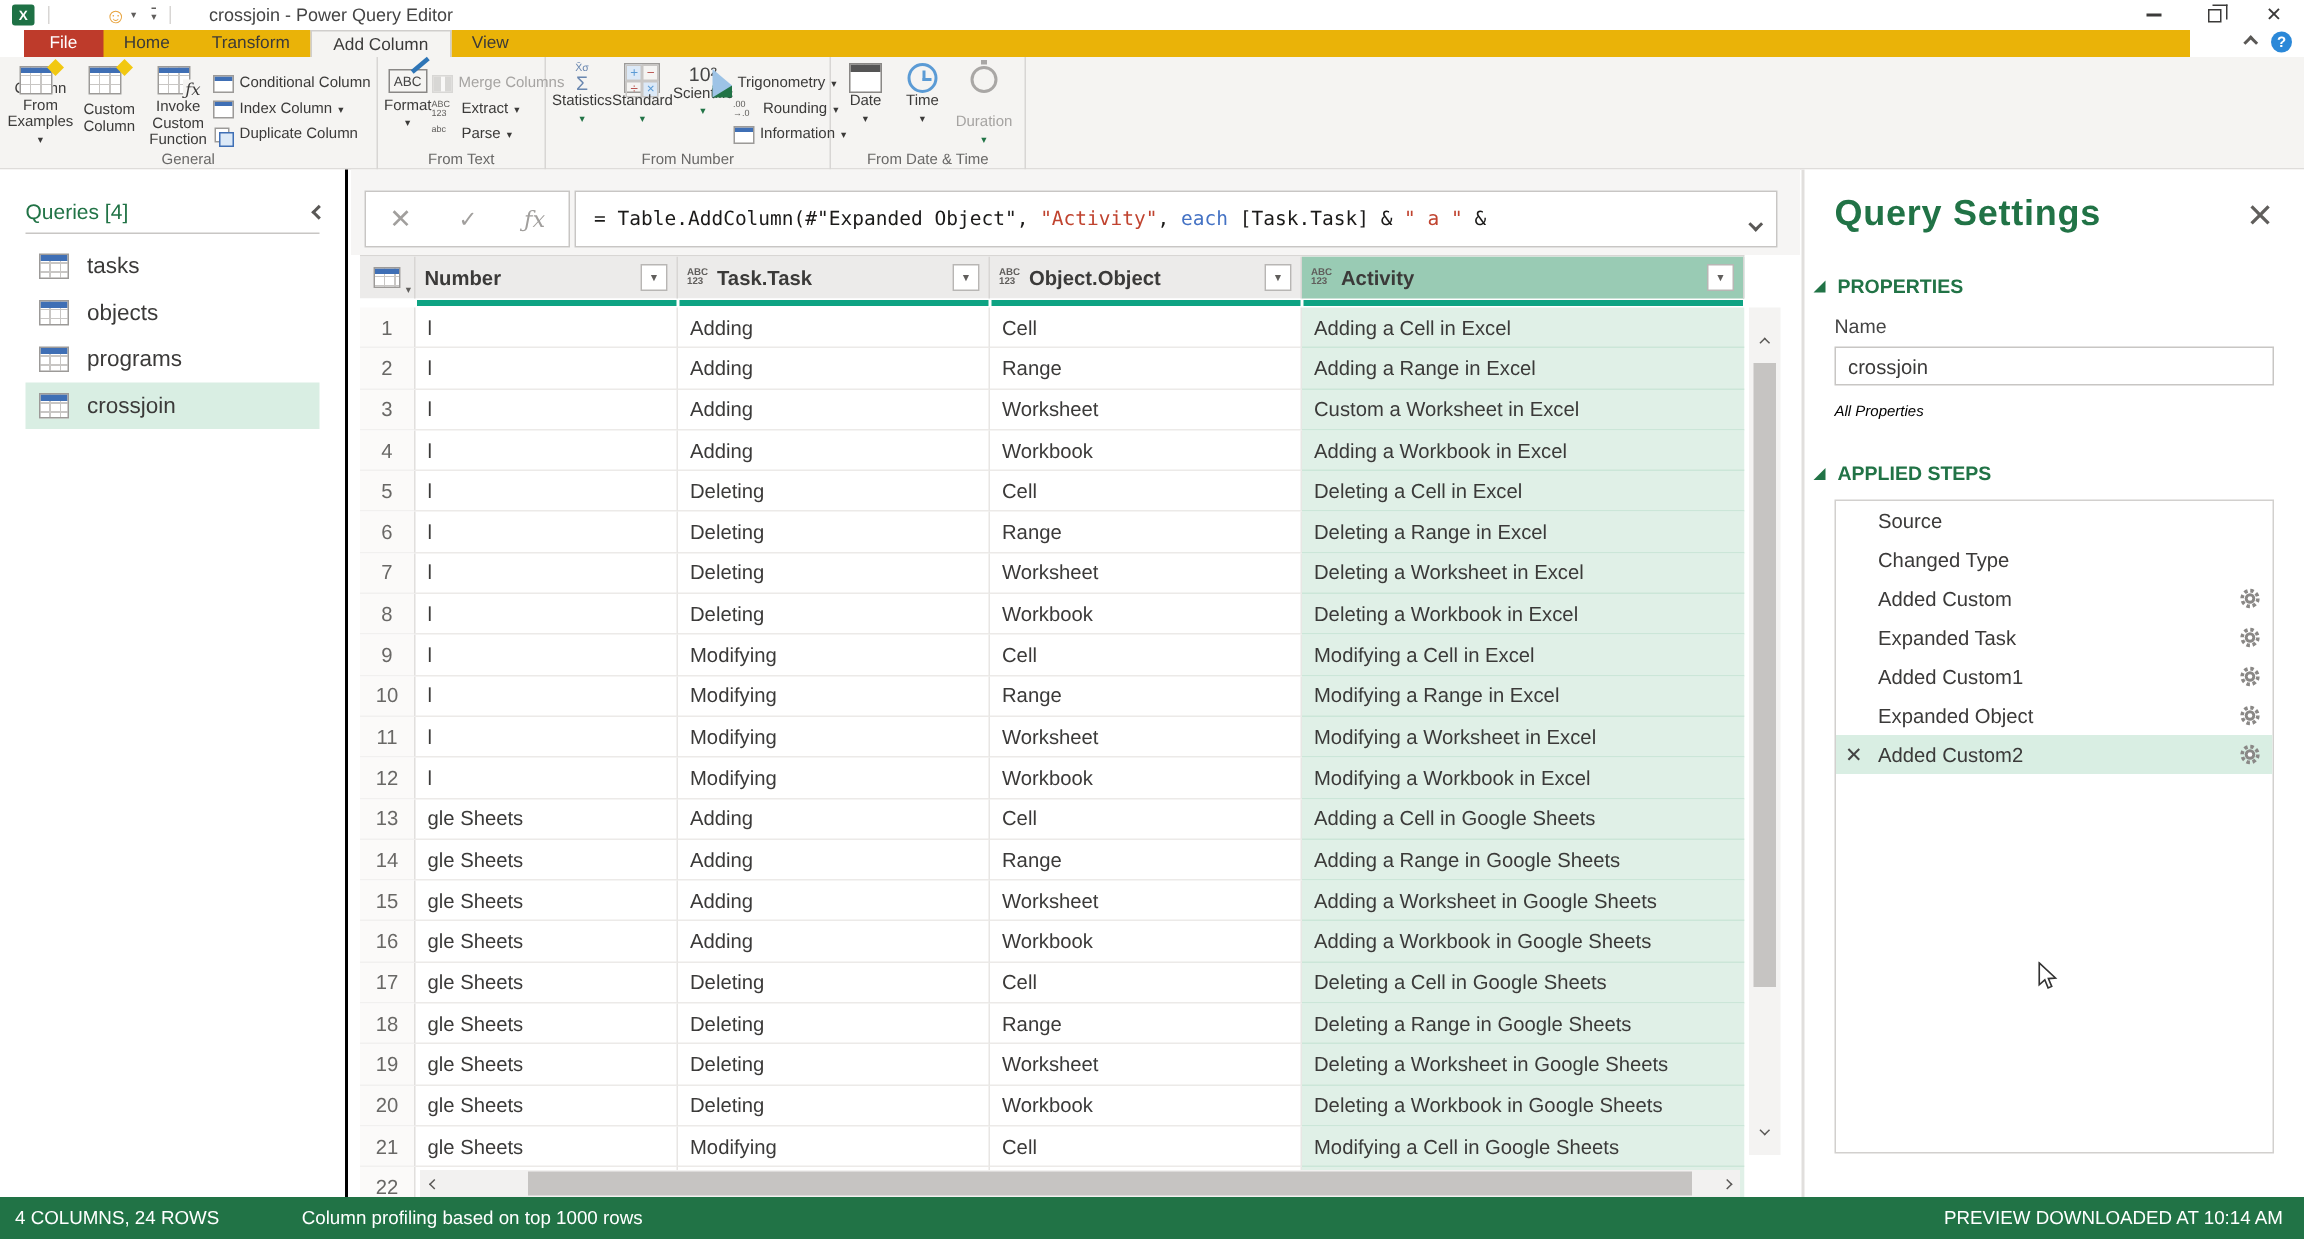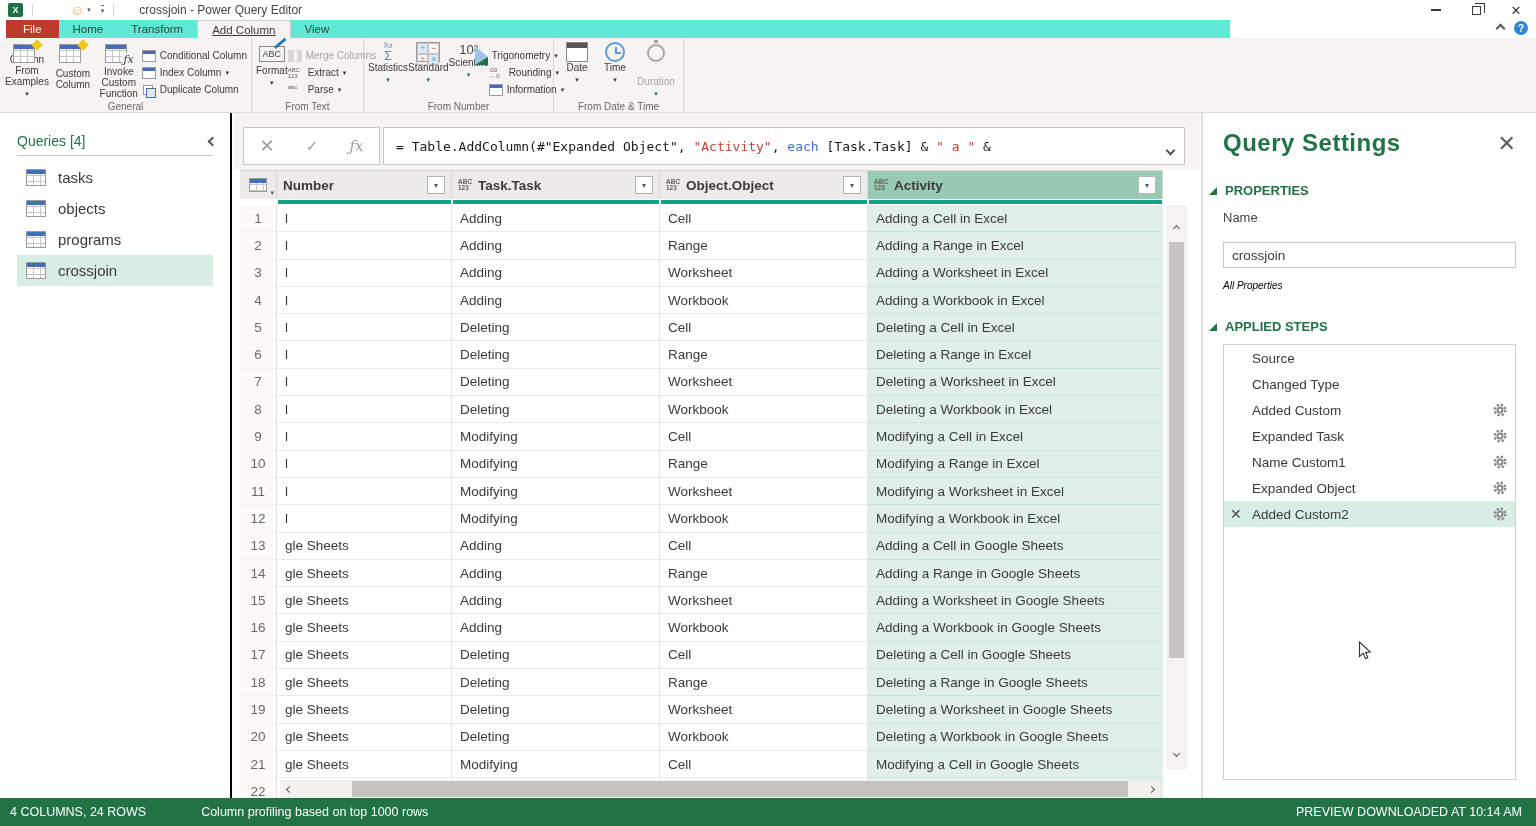--- a/index.html
+++ b/index.html
@@ -21,24 +21,24 @@
   .wc .restore-box { width:9px; height:9px; border:1.2px solid #3b3a39; position:relative; background:#fff; }
   .wc .restore-box::before { content:""; position:absolute; left:2px; top:-4px; width:9px; height:9px; border:1.2px solid #3b3a39; border-left:none; border-bottom:none; }
   #ribbon-ctl { position:absolute; right:8px; top:21px; display:flex; align-items:center; gap:10px; }
   .help-circle { width:14px; height:14px; border-radius:50%; background:#2B88D8; color:#fff; font-size:10px; font-weight:bold; display:inline-flex; align-items:center; justify-content:center; }
   .chev { display:inline-block; width:7px; height:7px; border-right:2px solid #5a5856; border-bottom:2px solid #5a5856; }
   .chev.up { transform:rotate(-135deg); } .chev.down { transform:rotate(45deg); }
   .chev.left { transform:rotate(135deg); } .chev.right { transform:rotate(-45deg); }
   .chev.small { width:5px; height:5px; border-width:1.5px; }
 
   
-  #tabrow { position:absolute; left:6px; top:20px; width:1224px; height:18px; background:#5eead4; display:flex; }
+  #tabrow { position:absolute; left:16px; top:20px; width:1444px; height:18px; background:#eab308; display:flex; }
   .tab { padding:0 14px; height:18px; display:inline-flex; align-items:center; font-size:11.5px; color:#3b3a39; }
   .tab.file { background:#BE3B2B; color:#fff; padding:0 17px; }
-  .tab.active { background:#F5F4F2; border:1px solid #D0CECC; border-bottom:none;text-decoration:underline; }
+  .tab.active { background:#F5F4F2; border:1px solid #D0CECC; border-bottom:none; }
 
   
   #ribbon { position:absolute; left:0; top:38px; width:1536px; height:75px; background:#F5F4F2; border-bottom:1px solid #DEDCDA; display:flex; }
   .rgroup { position:relative; height:75px; border-right:1px solid #D8D6D4; padding:2px 4px 14px 4px; display:flex; }
   .rlabel { position:absolute; bottom:1px; left:0; width:100%; text-align:center; font-size:10px; color:#696867; }
   .rbtn-lg { width:56px; display:flex; flex-direction:column; align-items:center; padding-top:2px; }
   .rtext { font-size:10px; line-height:11px; text-align:center; color:#3b3a39; }
   .caret-green { display:inline-block; font-size:7px; color:#217346; }
   .rcol { display:flex; flex-direction:column; gap:2px; padding-top:8px; }
   .rbtn-sm { height:15px; display:flex; align-items:center; gap:4px; font-size:10px; color:#3b3a39; white-space:nowrap; }
@@ -129,21 +129,21 @@
   #vscroll .arr.up { top:12px; } #vscroll .arr.down { bottom:6px; }
   #vscroll .thumb { position:absolute; left:3px; top:37px; width:15px; height:416px; background:#C6C4C2; }
 
   
   #settings { position:absolute; left:1201px; top:113px; width:335px; height:685px; background:#fff; border-left:2px solid #E1DFDD; padding:0 20px; }
   .qs-head { display:flex; align-items:flex-start; justify-content:space-between; padding-top:16px; }
   .qs-title { font-size:24px; font-weight:700; color:#217346; letter-spacing:0.5px; }
   .qs-close { font-size:22px; color:#605e5c; line-height:22px; margin-top:4px; }
   .sec-head { display:flex; align-items:center; gap:8px; font-size:13px; font-weight:bold; color:#217346; margin-top:26px; }
   .tri { width:0; height:0; border-bottom:8px solid #217346; border-left:8px solid rgba(0,0,0,0); margin-left:-14px; }
-  .name-label { font-size:13px; color:#444; margin:12px 0 17px; }
+  .name-label { font-size:13px; color:#444; margin:12px 0 6px; }
   .name-input { width:100%; height:26px; border:1px solid #C8C6C4; font-size:13.5px; padding:0 8px; color:#3b3a39; font-family:inherit; }
   .all-props { display:inline-block; margin-top:12px; font-size:10px; color:#000000;font-style:italic; }
   .steps-box { margin-top:10px; border:1px solid #D2D0CE; height:436px; background:#fff; overflow:hidden; }
   .step { height:26px; display:flex; align-items:center; padding:0 8px 0 6px; }
   .step.selected { background:#D9EEE3; }
   .step-x { width:16px; font-size:14px; color:#444; visibility:hidden; }
   .step.selected .step-x { visibility:visible; }
   .step-label { flex:1; font-size:13.5px; color:#3b3a39; margin-left:6px; }
   .gear { visibility:hidden; flex:none; }
   .step.has-gear .gear { visibility:visible; }
@@ -433,21 +433,21 @@
           <div class="cell c-task">Adding</div>
           <div class="cell c-obj">Range</div>
           <div class="cell c-act">Adding a Range in Excel</div>
         </div>
 
         <div class="trow">
           <div class="rn">3</div>
           <div class="cell c-prog">l</div>
           <div class="cell c-task">Adding</div>
           <div class="cell c-obj">Worksheet</div>
-          <div class="cell c-act">Adding a Worksheet in Excel</div>
+          <div class="cell c-act">Custom a Worksheet in Excel</div>
         </div>
 
         <div class="trow">
           <div class="rn">4</div>
           <div class="cell c-prog">l</div>
           <div class="cell c-task">Adding</div>
           <div class="cell c-obj">Workbook</div>
           <div class="cell c-act">Adding a Workbook in Excel</div>
         </div>
 
@@ -671,21 +671,21 @@
           <span class="step-label">Expanded Task</span>
           <svg class="gear" width="14" height="14" viewBox="0 0 20 20">
             <circle cx="10" cy="10" r="7.5" fill="none" stroke="#8A8886" stroke-width="3.4" stroke-dasharray="3.3 2.6"></circle>
             <circle cx="10" cy="10" r="5" fill="#8A8886"></circle>
             <circle cx="10" cy="10" r="2.2" fill="#fff"></circle>
           </svg>
         </div>
 
         <div class="step has-gear">
           <span class="step-x">✕</span>
-          <span class="step-label">Name Custom1</span>
+          <span class="step-label">Added Custom1</span>
           <svg class="gear" width="14" height="14" viewBox="0 0 20 20">
             <circle cx="10" cy="10" r="7.5" fill="none" stroke="#8A8886" stroke-width="3.4" stroke-dasharray="3.3 2.6"></circle>
             <circle cx="10" cy="10" r="5" fill="#8A8886"></circle>
             <circle cx="10" cy="10" r="2.2" fill="#fff"></circle>
           </svg>
         </div>
 
         <div class="step has-gear">
           <span class="step-x">✕</span>
           <span class="step-label">Expanded Object</span>

